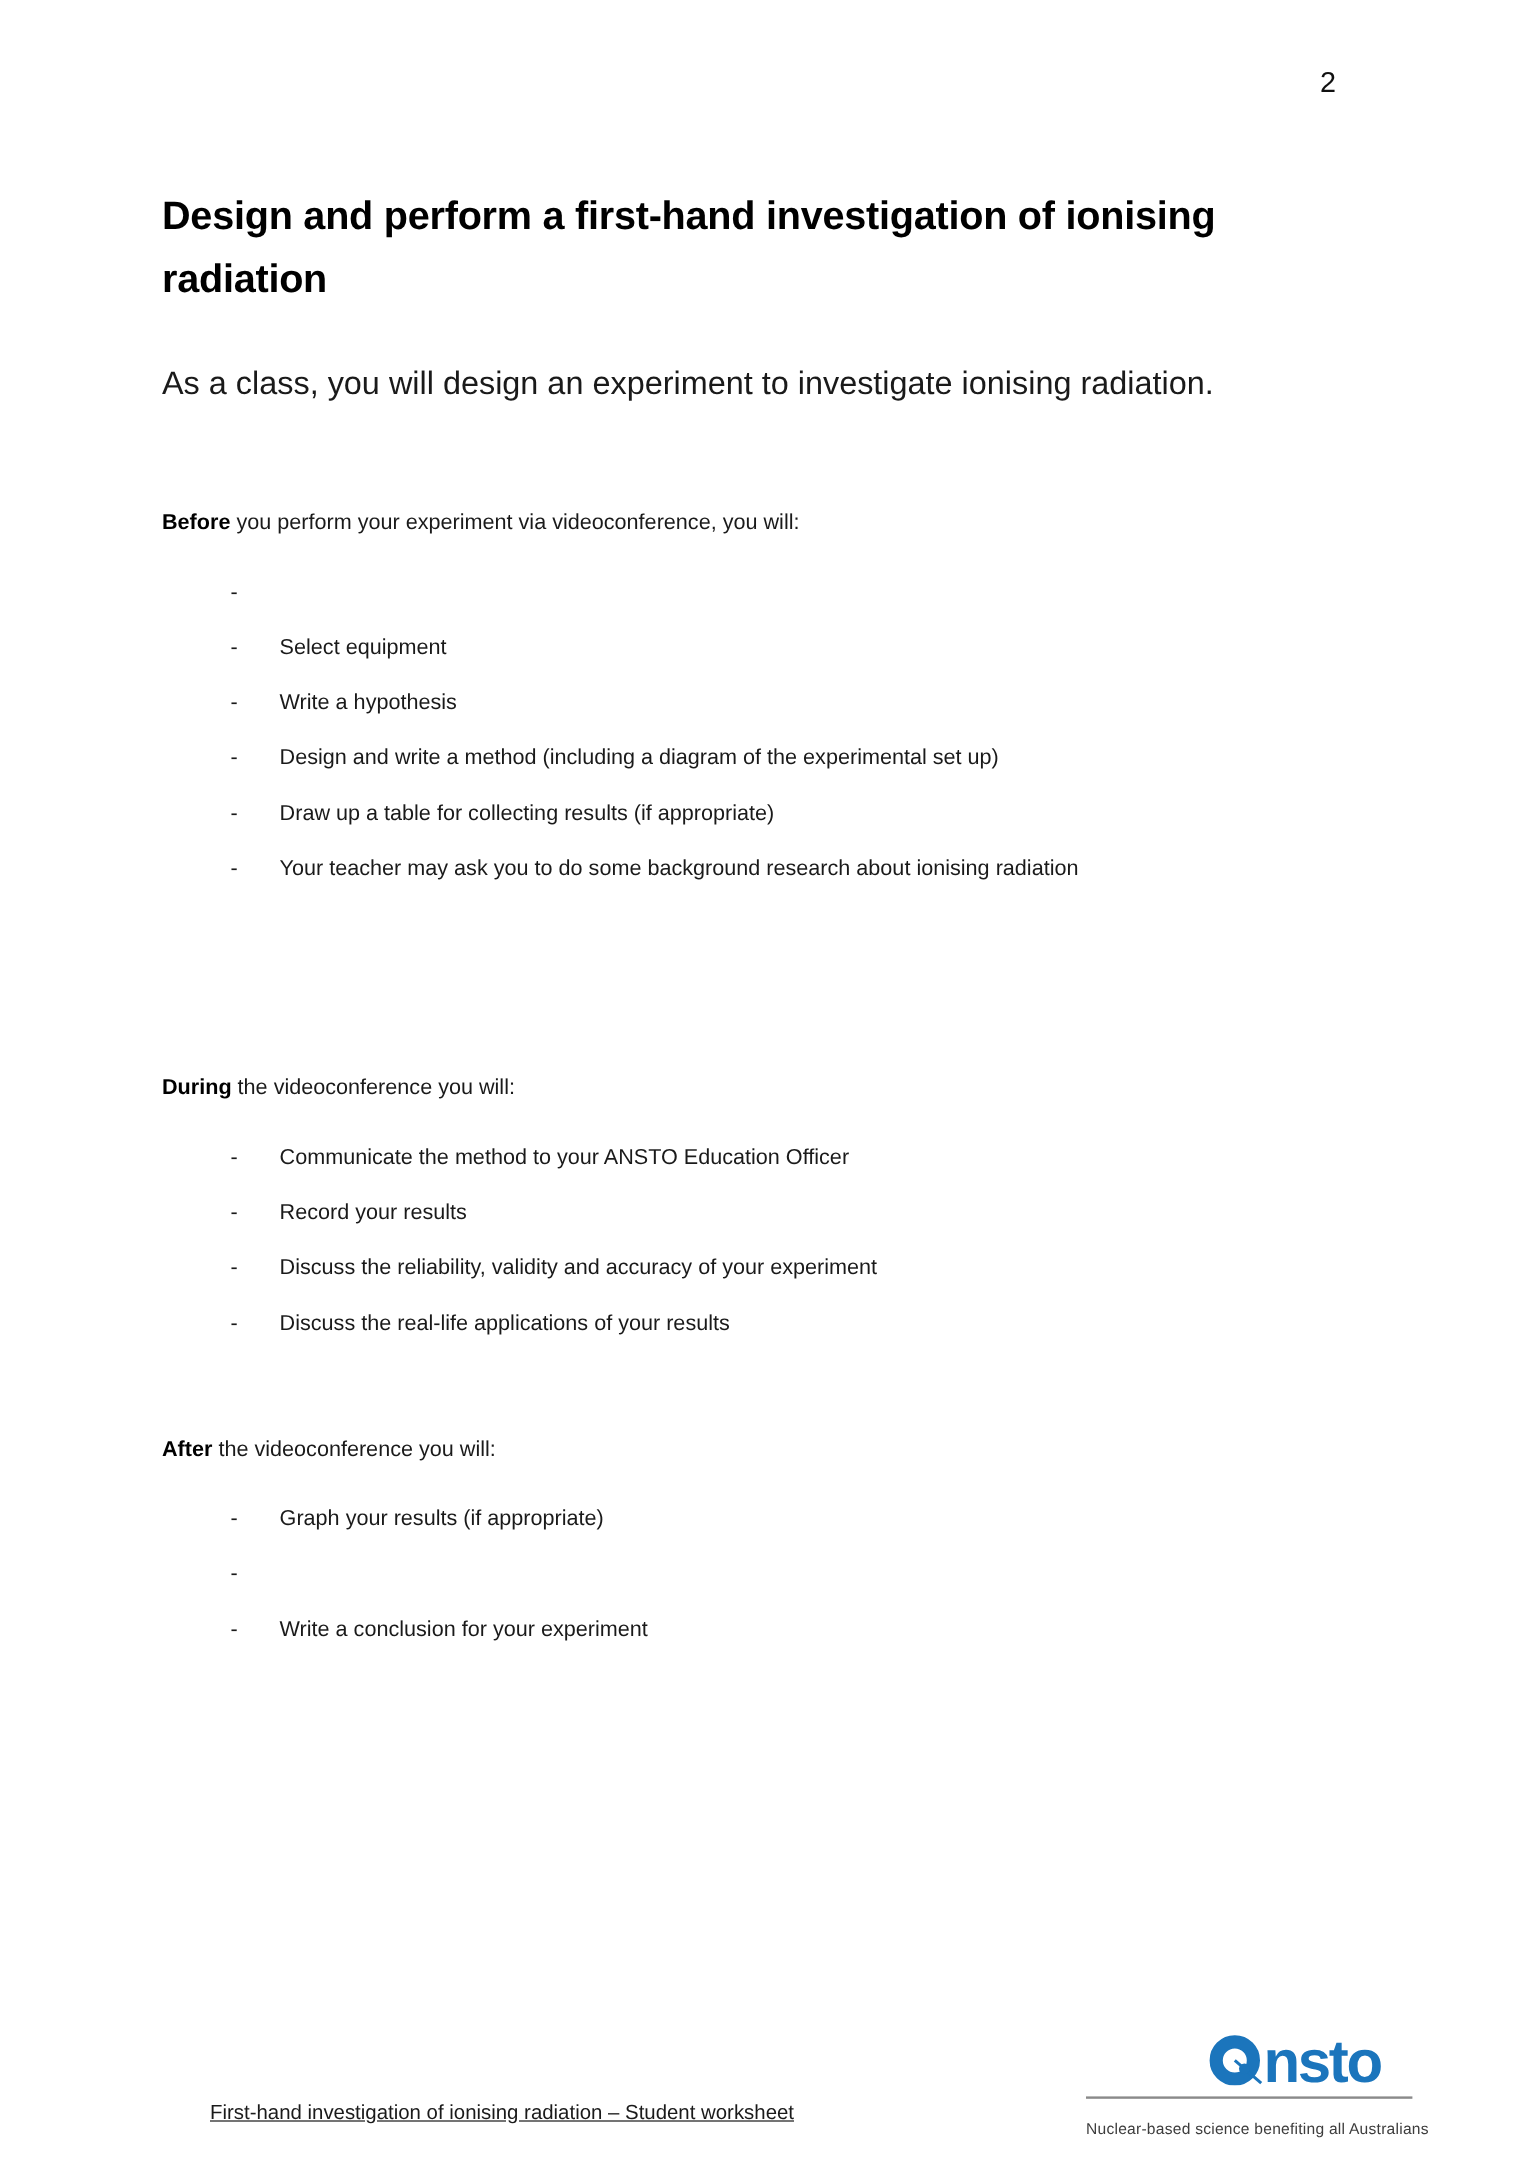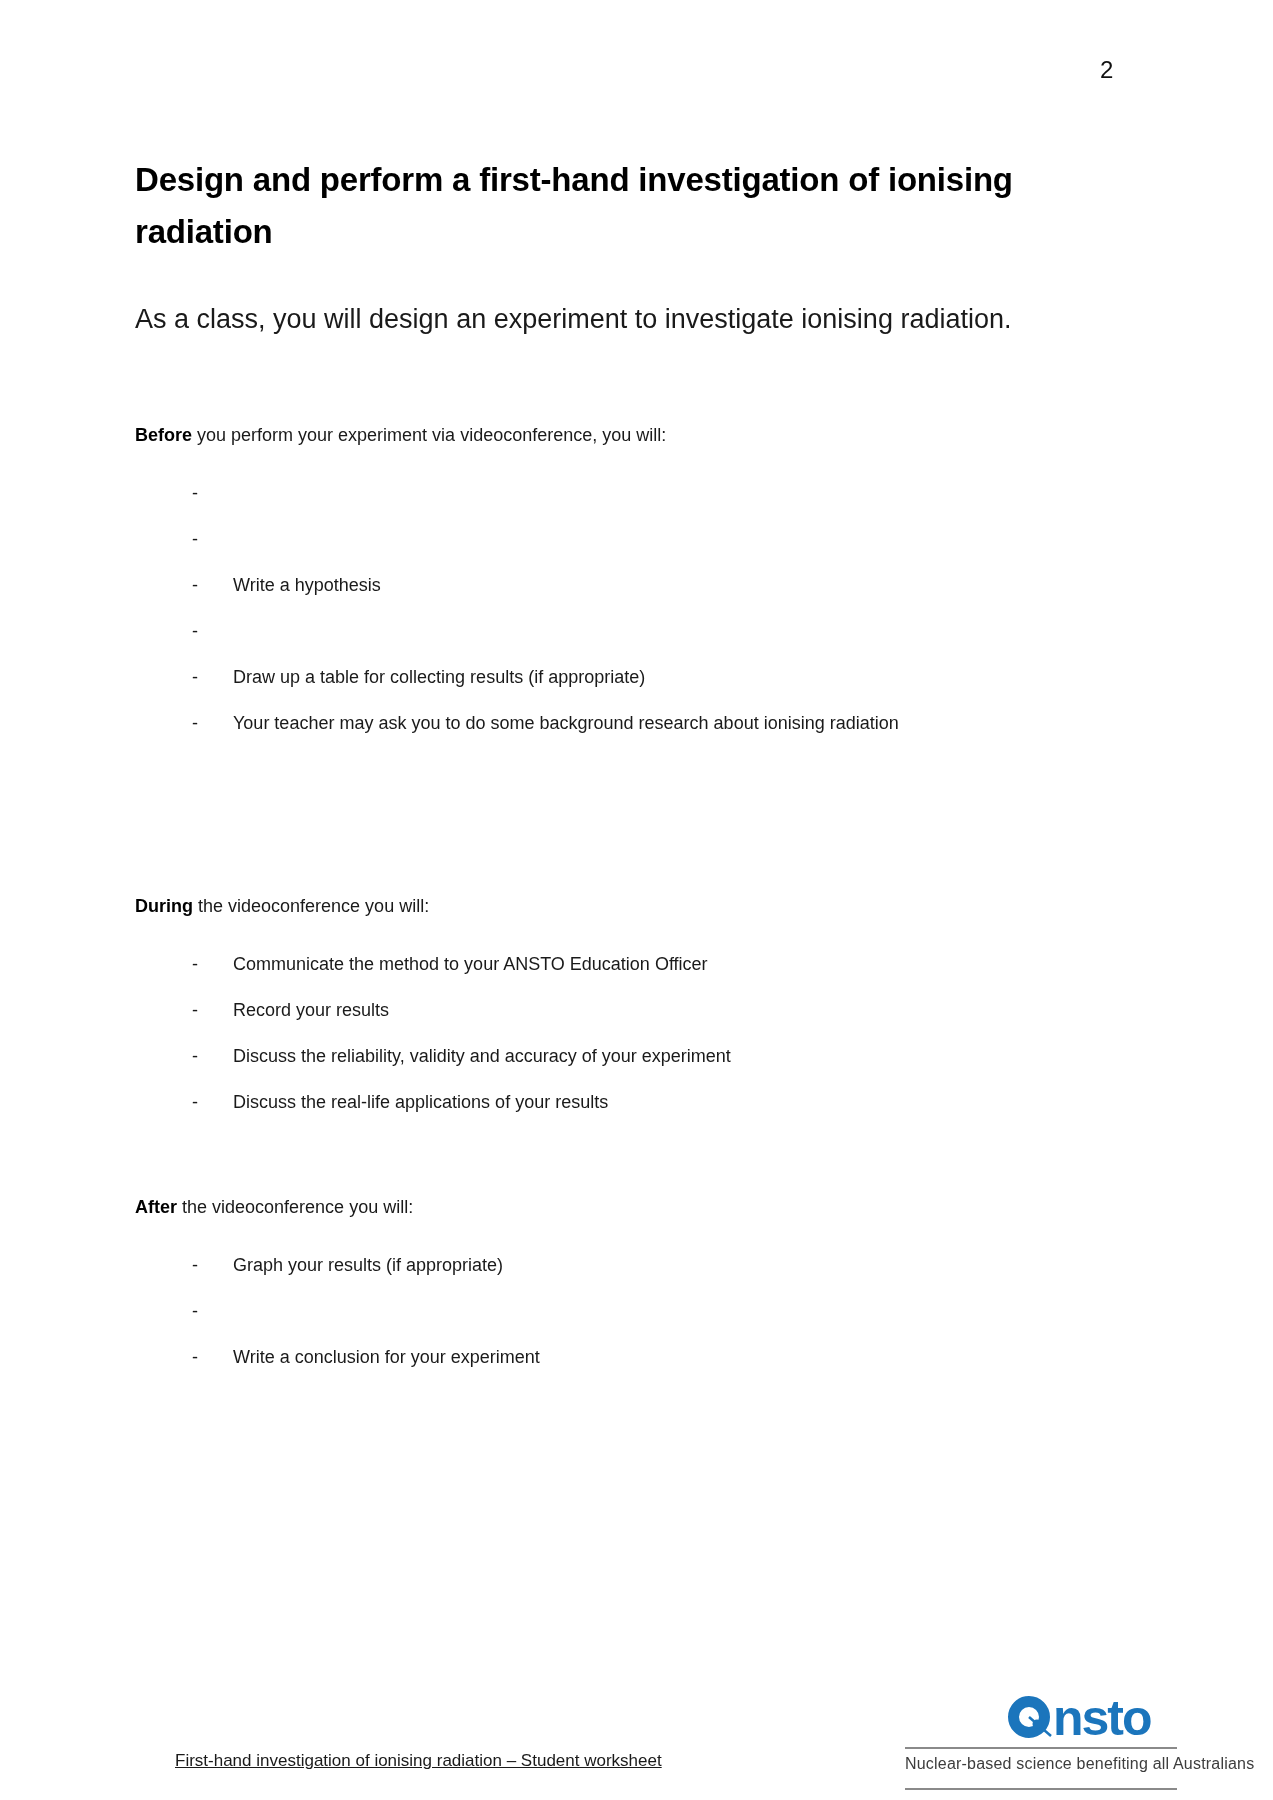--- a/index.html
+++ b/index.html
@@ -36,22 +36,22 @@
   .dash{flex:0 0 41px;}
   .item-text{max-width:872px;}
   .footer-label{
     position:absolute;left:175px;top:1750px;
     font-size:17px;line-height:22px;color:#1a1a1a;text-decoration:underline;
   }
   .logo-block{position:absolute;left:905px;top:1690px;width:272px;}
   .logo-mark{display:block;margin-left:102px;}
   .logo-rule{border:0;border-top:2px solid #8a8a8a;margin:9px 0 0 0;}
   .logo-tagline{
-    font-size:16px;letter-spacing:0.2px;line-height:18px;
-    text-align:center;padding:6px 0;white-space:nowrap;
+    font-size:13px;letter-spacing:0.2px;line-height:18px;
+    text-align:center;padding:16px 0;white-space:nowrap;
   }
 </style>
 </head>
 <body>
 
 <div class="page" style="background: rgb(255, 255, 255);">
 
   <div class="page-number">2</div>
 
   <div class="doc-title">Design and perform a first-hand investigation of ionising radiation</div>
@@ -59,27 +59,29 @@
   <div class="intro">As a class, you will design an experiment to investigate ionising radiation.</div>
 
   <div class="section s0">
     <div class="sec-heading"><span class="lead">Before</span><span class="rest"> you perform your experiment via videoconference, you will:</span></div>
     <div class="list">
         <div class="item">
           <span class="dash">-</span>
         </div>
         <div class="item">
           <span class="dash">-</span>
+          <span class="item-text">Select equipment</span>
         </div>
         <div class="item">
           <span class="dash">-</span>
           <span class="item-text">Write a hypothesis</span>
         </div>
         <div class="item">
           <span class="dash">-</span>
+          <span class="item-text">Design and write a method (including a diagram of the experimental set up)</span>
         </div>
         <div class="item">
           <span class="dash">-</span>
           <span class="item-text">Draw up a table for collecting results (if appropriate)</span>
         </div>
         <div class="item">
           <span class="dash">-</span>
           <span class="item-text">Your teacher may ask you to do some background research about ionising radiation</span>
         </div>
       </div>

